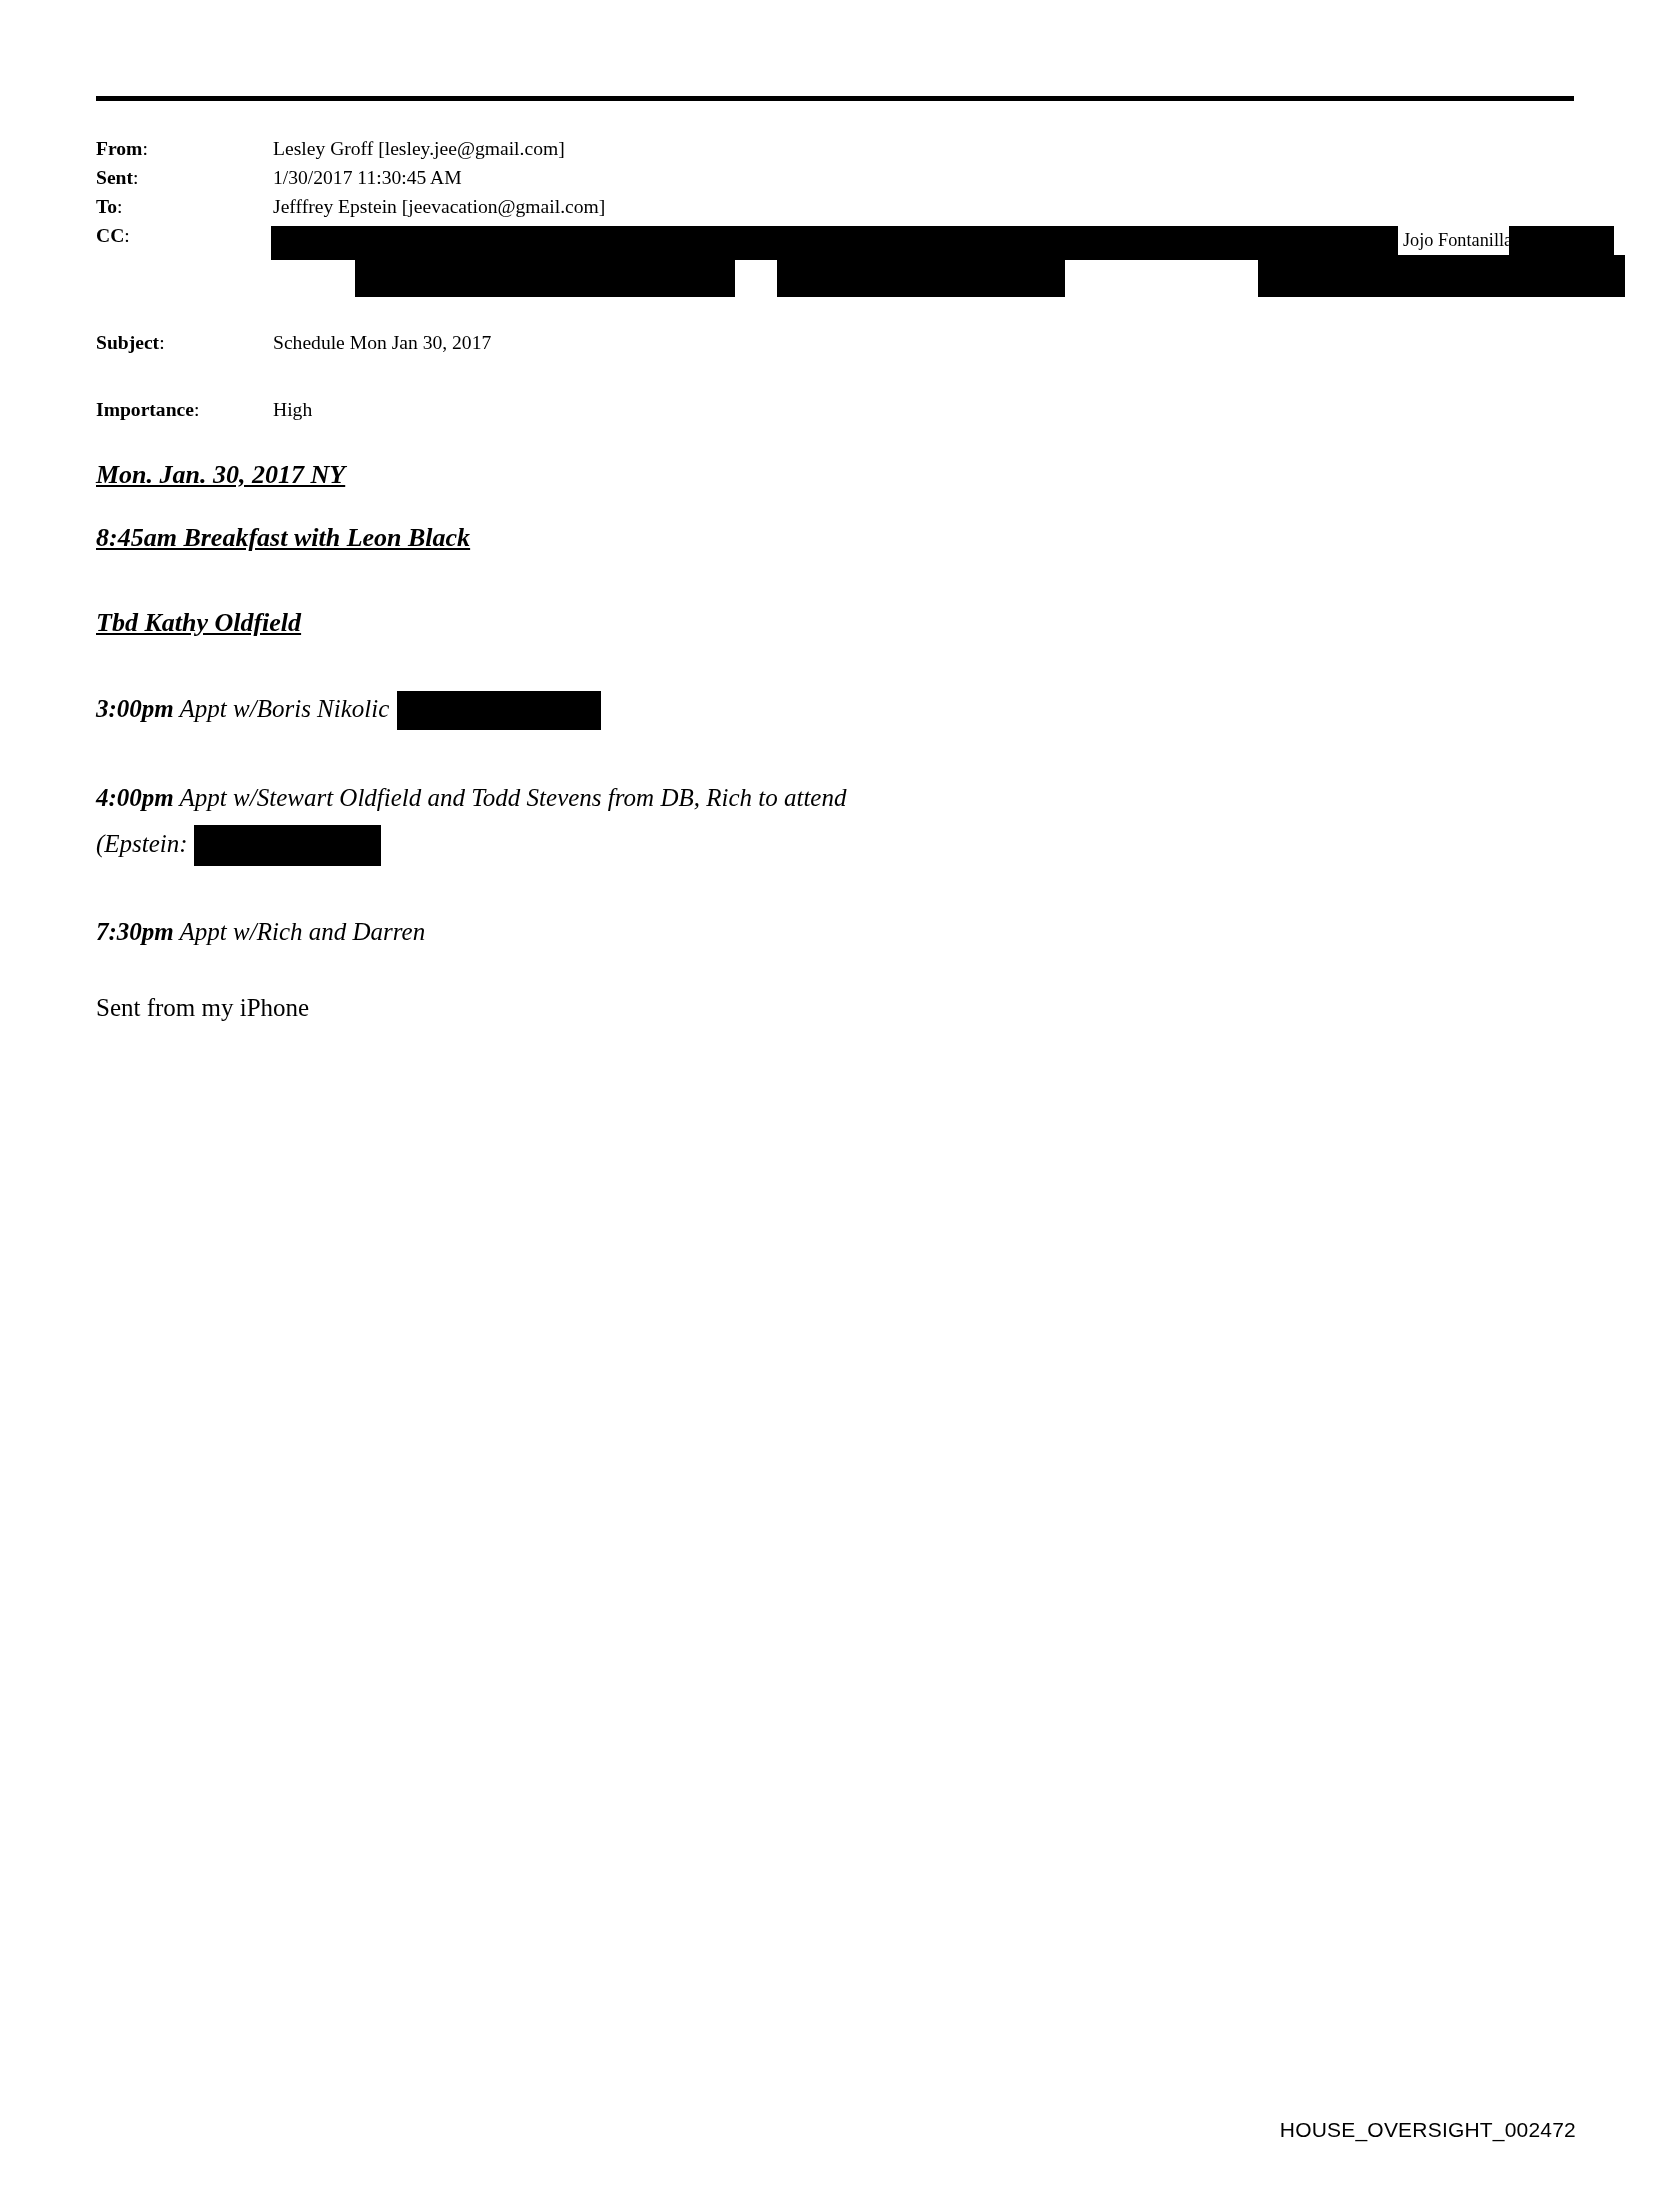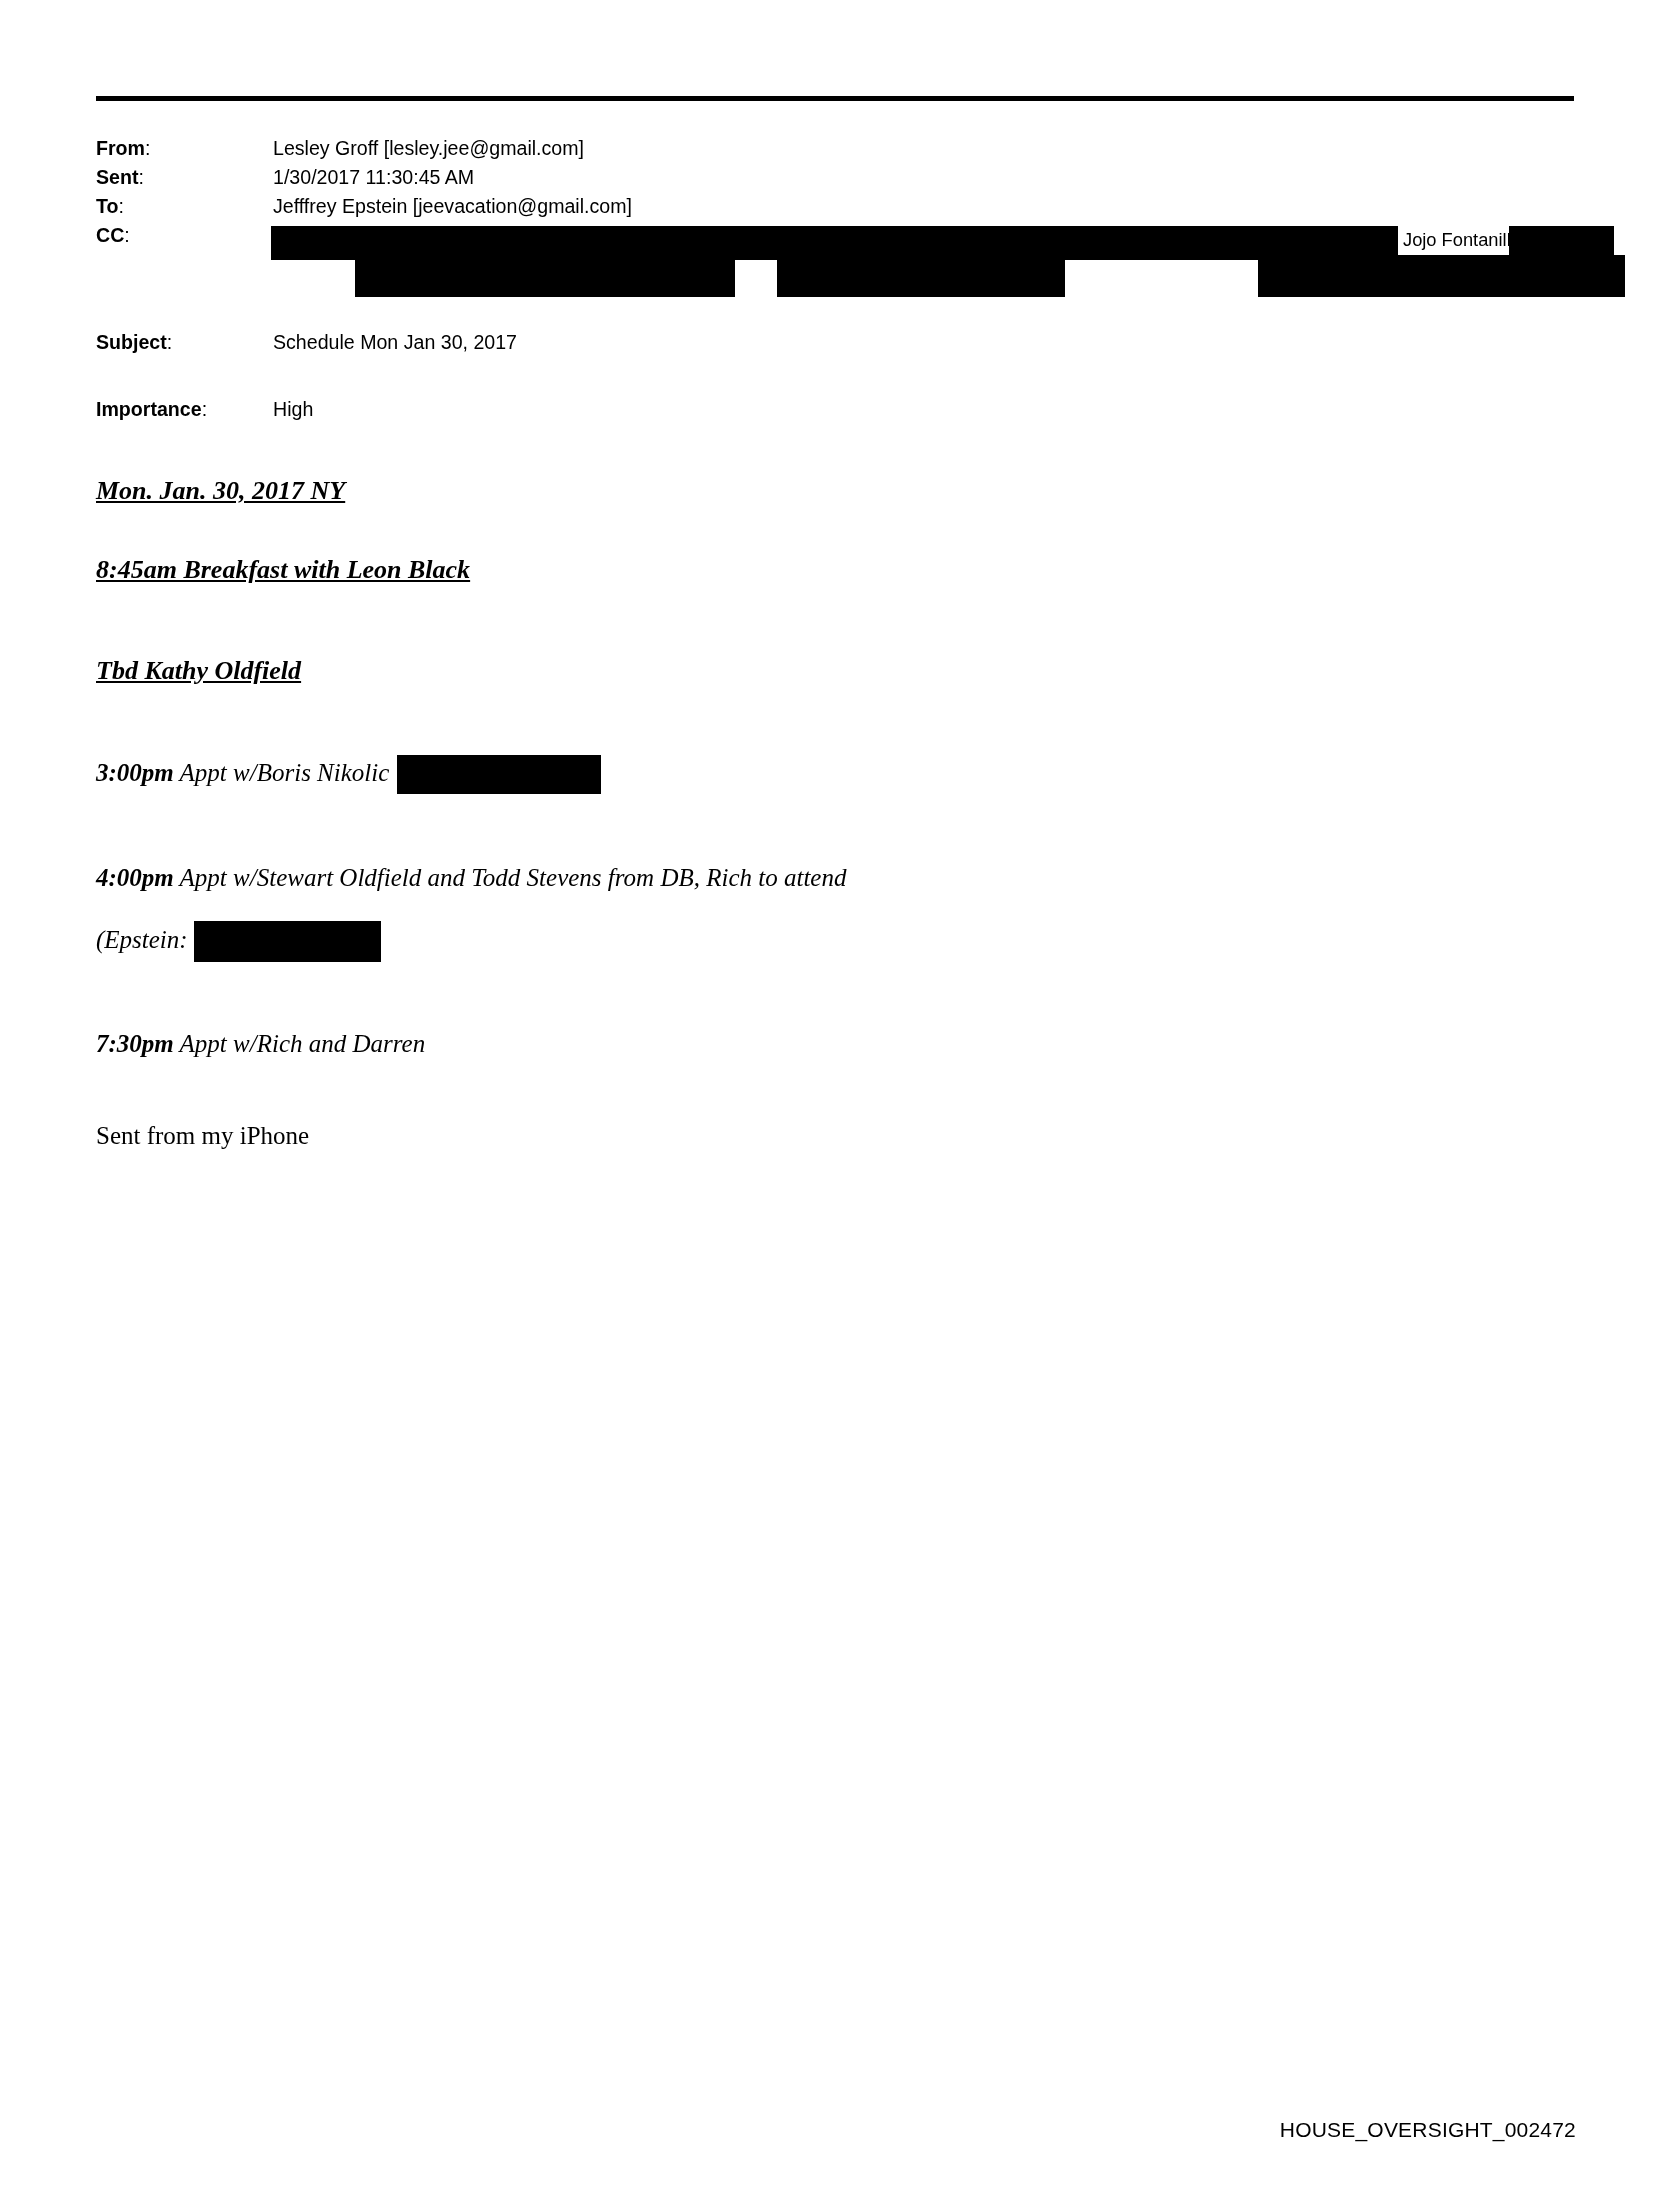--- a/index.html
+++ b/index.html
@@ -35,20 +35,21 @@
   }
 
   
   .hdr {
     position: absolute;
     left: 96px;
     top: 134px;
     width: 1479px;
     font-size: 19.6px;
     line-height: 29px;
+    font-family: Liberation Serif, serif;
   }
   .hdr-row {
     position: relative;
     height: 29px;
   }
   .hdr-label {
     position: absolute;
     left: 0;
     top: 0;
     font-weight: bold;
@@ -85,21 +86,21 @@
 
   
   .body {
     position: absolute;
     left: 96px;
     top: 458px;
     width: 1479px;
   }
   .para {
     position: relative;
-    margin: 16px 0 0 0;
+    margin: 0 0 0 0;
     font-family: "Liberation Serif", serif;
     font-size: 25px;
     line-height: 34px;
   }
   .head-line {
     font-family: "Liberation Serif", serif;
     font-weight: bold;
     font-style: italic;
     font-size: 26px;
     text-decoration: underline;

